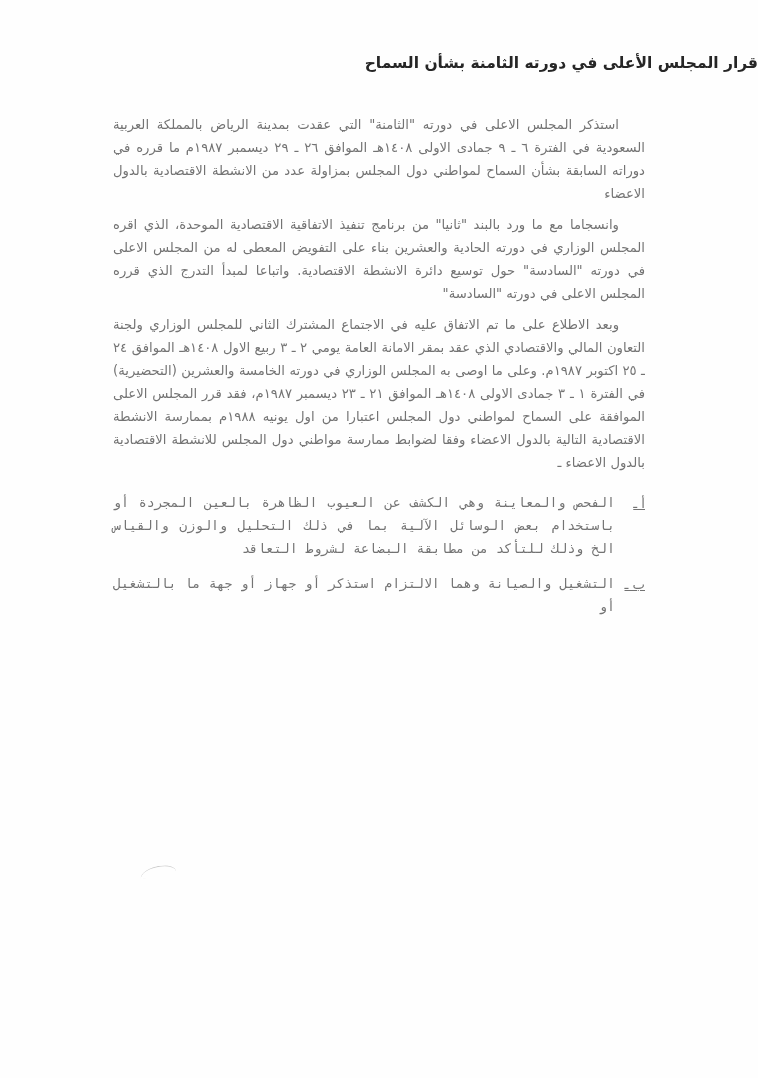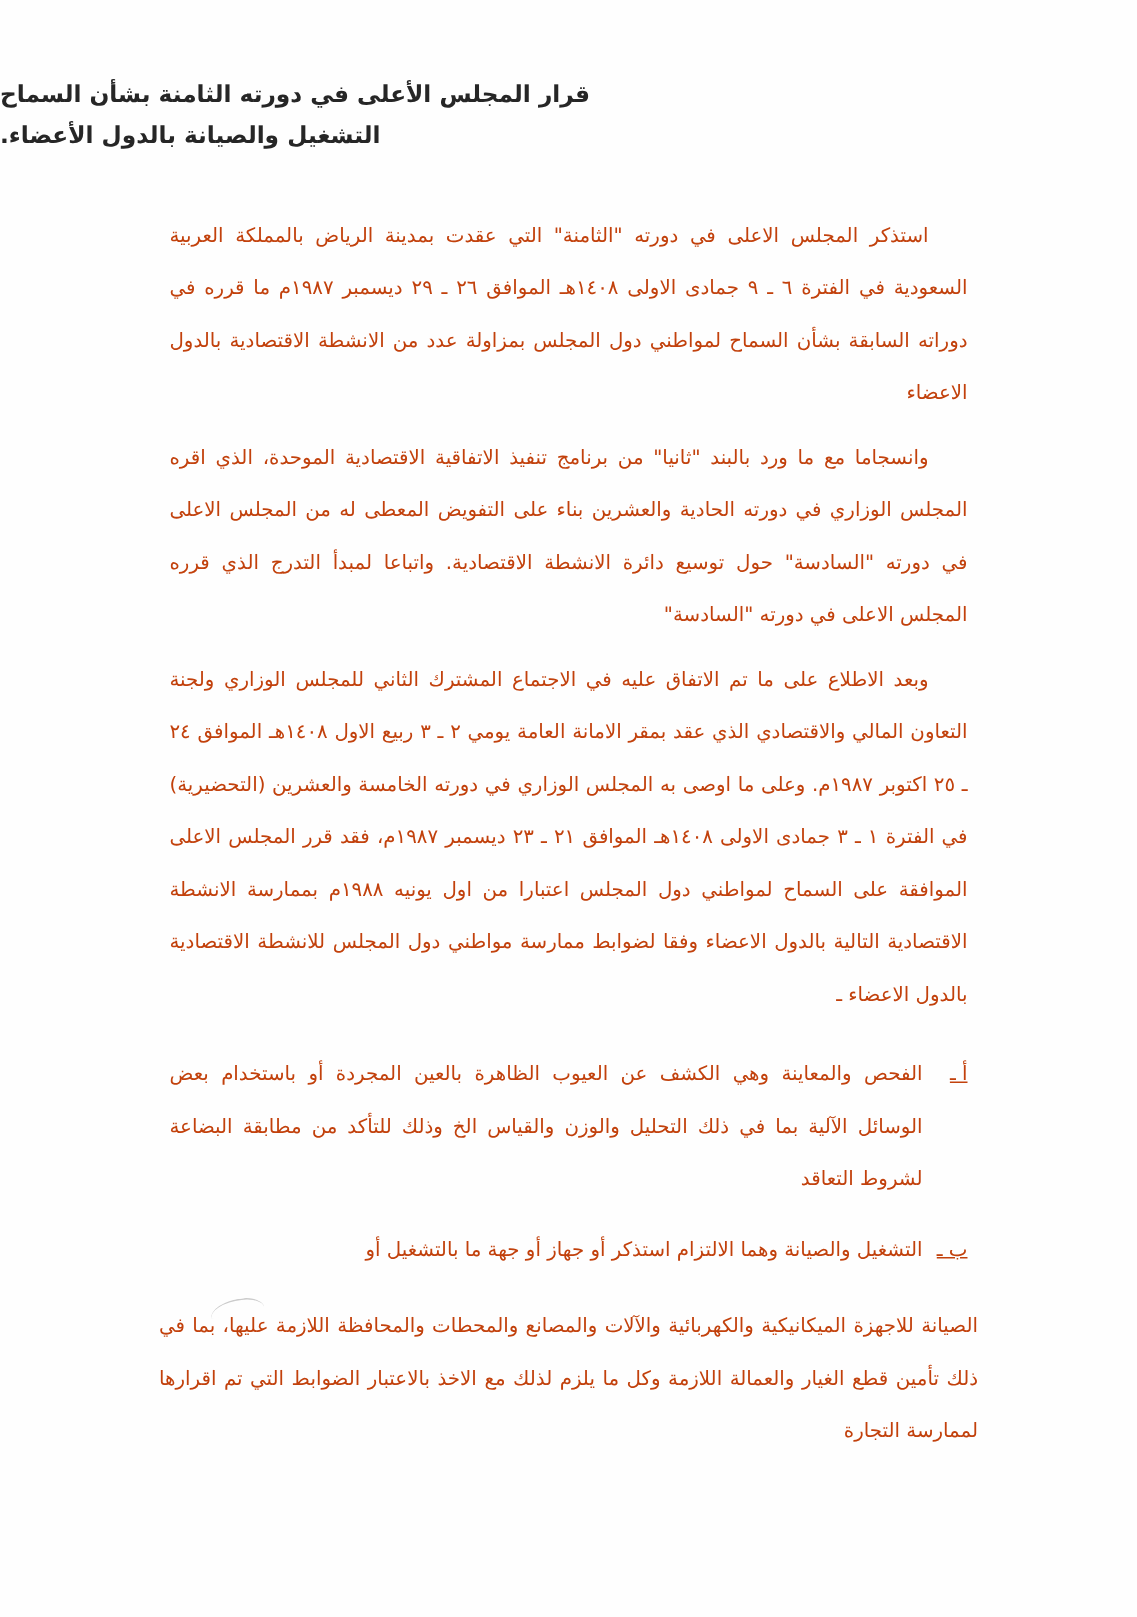--- a/index.html
+++ b/index.html
@@ -15,58 +15,59 @@
   }
   .page {
     position: relative;
     width: 758px;
     height: 1078px;
     background: #fefefe;
     box-sizing: border-box;
   }
   .doc-title {
     padding-top: 50px;
-    text-align: left;
+    text-align: right;
     direction: rtl;
     font-weight: bold;
     font-size: 15.5px;
     line-height: 27px;
     color: #262626;
     letter-spacing: 0;
   }
   .title-line { display: block; }
 
   .doc-body {
     width: 532px;
     margin: 36px auto 0;
     direction: rtl;
     text-align: justify;
     font-size: 13.2px;
-    line-height: 35px;
-    color: #c2410c;
+    line-height: 23px;
+    color: #737373;
   }
   .para {
     margin: 0 0 8px 0;
   }
   .indent { text-indent: 26px; }
 
   .clause-list { margin-top: 18px; }
   .list-item {
     display: flex;
     direction: rtl;
   }
   .list-item + .list-item { margin-top: 12px; }
   .marker {
     flex: 0 0 30px;
     white-space: nowrap;
     text-decoration: underline;
   }
   .item-text {
     flex: 1;
     text-align: justify;
+    font-family: Liberation Mono, monospace;
   }
   .continuation {
     margin-top: 16px;
     width: 546px;
     margin-left: auto;
     margin-right: -7px;
   }
   .scan-artifact {
     position: absolute;
     left: 140px;
@@ -78,21 +79,20 @@
     transform: rotate(-7deg);
   }
 </style>
 </head>
 <body>
 
 <div class="page">
 
   <header class="doc-title">
     <span class="title-line">قرار المجلس الأعلى في دورته الثامنة بشأن السماح</span>
-    <span class="title-line">التشغيل والصيانة بالدول الأعضاء.</span>
   </header>
 
   <main class="doc-body">
 
     <p class="para indent">استذكر المجلس الاعلى في دورته "الثامنة" التي عقدت بمدينة الرياض بالمملكة العربية السعودية في الفترة ٦ ـ ٩ جمادى الاولى ١٤٠٨هـ الموافق ٢٦ ـ ٢٩ ديسمبر ١٩٨٧م ما قرره في دوراته السابقة بشأن السماح لمواطني دول المجلس بمزاولة عدد من الانشطة الاقتصادية بالدول الاعضاء</p>
 
     <p class="para indent">وانسجاما مع ما ورد بالبند "ثانيا" من برنامج تنفيذ الاتفاقية الاقتصادية الموحدة، الذي اقره المجلس الوزاري في دورته الحادية والعشرين بناء على التفويض المعطى له من المجلس الاعلى في دورته "السادسة" حول توسيع دائرة الانشطة الاقتصادية. واتباعا لمبدأ التدرج الذي قرره المجلس الاعلى في دورته "السادسة"</p>
 
     <p class="para indent">وبعد الاطلاع على ما تم الاتفاق عليه في الاجتماع المشترك الثاني للمجلس الوزاري ولجنة التعاون المالي والاقتصادي الذي عقد بمقر الامانة العامة يومي ٢ ـ ٣ ربيع الاول ١٤٠٨هـ الموافق ٢٤ ـ ٢٥ اكتوبر ١٩٨٧م. وعلى ما اوصى به المجلس الوزاري في دورته الخامسة والعشرين (التحضيرية) في الفترة ١ ـ ٣ جمادى الاولى ١٤٠٨هـ الموافق ٢١ ـ ٢٣ ديسمبر ١٩٨٧م، فقد قرر المجلس الاعلى الموافقة على السماح لمواطني دول المجلس اعتبارا من اول يونيه ١٩٨٨م بممارسة الانشطة الاقتصادية التالية بالدول الاعضاء وفقا لضوابط ممارسة مواطني دول المجلس للانشطة الاقتصادية بالدول الاعضاء ـ</p>
 
@@ -100,19 +100,18 @@
       <div class="list-item">
         <span class="marker">أ ـ</span>
         <span class="item-text">الفحص والمعاينة وهي الكشف عن العيوب الظاهرة بالعين المجردة أو باستخدام بعض الوسائل الآلية بما في ذلك التحليل والوزن والقياس الخ وذلك للتأكد من مطابقة البضاعة لشروط التعاقد</span>
       </div>
       <div class="list-item">
         <span class="marker">ب ـ</span>
         <span class="item-text">التشغيل والصيانة وهما الالتزام استذكر أو جهاز أو جهة ما بالتشغيل أو</span>
       </div>
     </div>
 
-    <p class="para continuation">الصيانة للاجهزة الميكانيكية والكهربائية والآلات والمصانع والمحطات والمحافظة اللازمة عليها، بما في ذلك تأمين قطع الغيار والعمالة اللازمة وكل ما يلزم لذلك مع الاخذ بالاعتبار الضوابط التي تم اقرارها لممارسة التجارة</p>
 
   </main>
 
   <div class="scan-artifact"></div>
 
 </div>
 
 </body></html>

